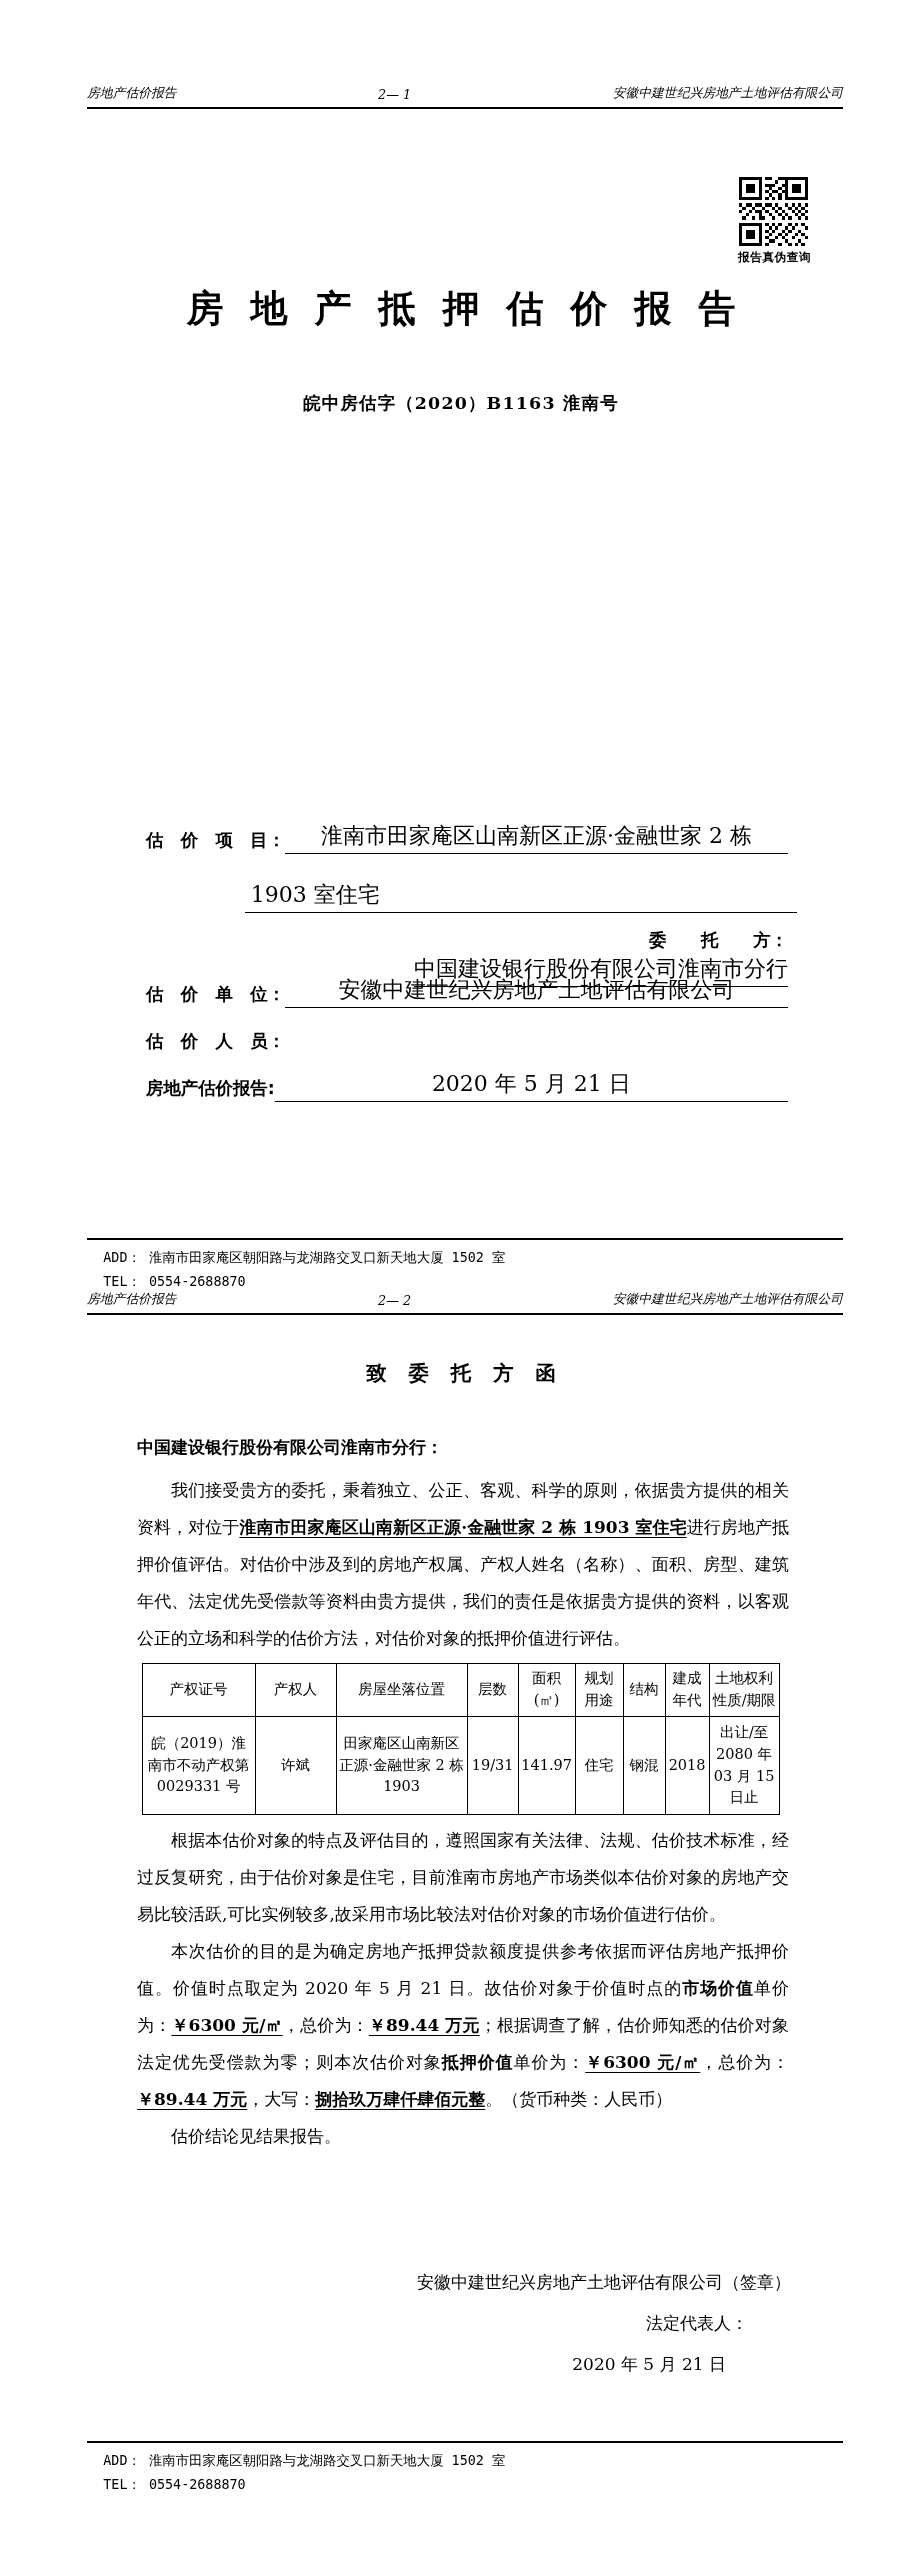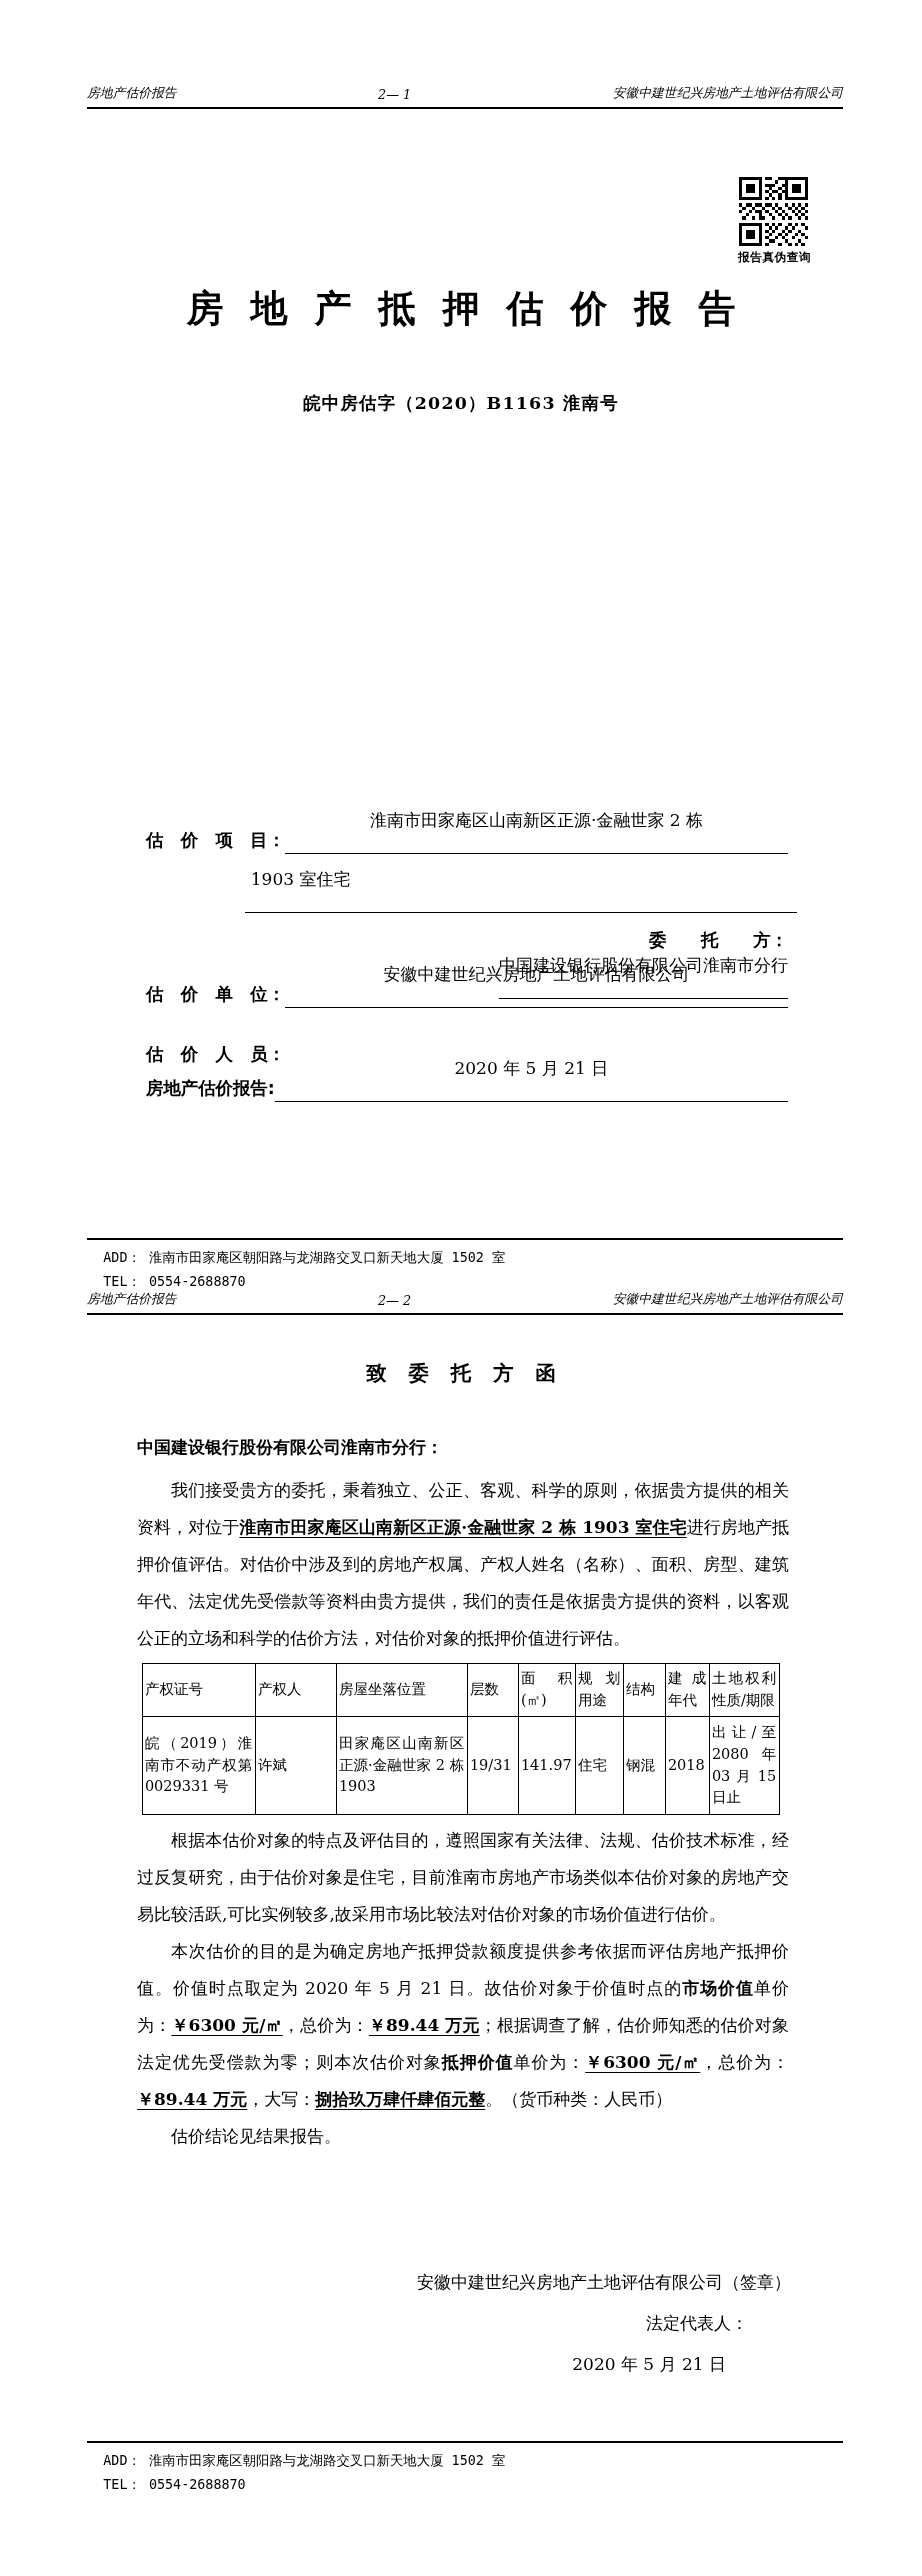--- a/index.html
+++ b/index.html
@@ -51,22 +51,22 @@
     font-weight:bold; font-size:17.4px; letter-spacing:1.2px;
   }
 
   
   .frow { left:146px; width:642px; display:flex; align-items:flex-end; height:33px; }
   .flabel {
     font-family:"DejaVu Sans","Liberation Sans",sans-serif;
     font-weight:bold; font-size:17.4px; white-space:nowrap; padding-bottom:2.3px;
   }
   .fvalue {
-    flex:1; text-align:center; font-size:17px; white-space:nowrap;
-    border-bottom:1.7px solid #000; padding-bottom:21px;
+    flex:1; text-align:center; font-size:22px; white-space:nowrap;
+    border-bottom:1.7px solid #000; padding-bottom:2px;
   }
   .frow.cont { left:237px; width:552px;margin-left:8px; }
   .frow.cont .fvalue { text-align:left; padding-left:5.8px; }
 
   
   .letter-title {
     left:0; top:1359px; width:100%; text-align:center;
     font-family:"DejaVu Sans","Liberation Sans",sans-serif;
     font-weight:bold; font-size:20.3px; letter-spacing:22px; text-indent:22px;
     white-space:nowrap;
@@ -86,21 +86,21 @@
     font-weight:bold;
     text-decoration:underline;
     text-decoration-thickness:1.2px;
     text-underline-offset:4.1px;
   }
 
   
   table.rights {
     border-collapse:collapse; margin:5.8px 0 7px 4.6px;
     width:636px; table-layout:fixed;
-    font-size:14.5px; line-height:1.5; 
+    font-size:14.5px; line-height:1.5; text-align:center;
   }
   table.rights th, table.rights td {
     border:1.2px solid #000; font-weight:normal;
     padding:4.6px 2.3px; vertical-align:middle; text-indent:0;
   }
 
   
   .sig { font-size:17px; white-space:nowrap; }
   .sig.company { top:2271px; right:131px; }
   .sig.legal   { top:2312px; right:174px; font-family:"DejaVu Sans","Liberation Sans",sans-serif; }
@@ -147,21 +147,21 @@
     <span class="fvalue">1903 室住宅</span>
   </div>
   <div class="abs frow" style="top:928px;flex-direction:column;">
     <span class="flabel">委　　托　　方：</span>
     <span class="fvalue">中国建设银行股份有限公司淮南市分行</span>
   </div>
   <div class="abs frow" style="top:975px;">
     <span class="flabel">估　价　单　位：</span>
     <span class="fvalue">安徽中建世纪兴房地产土地评估有限公司</span>
   </div>
-  <div class="abs frow" style="top:1022px;margin-top:13px;">
+  <div class="abs frow" style="top:1022px;">
     <span class="flabel">估　价　人　员：</span>
   </div>
   <div class="abs frow" style="top:1069px;">
     <span class="flabel">房地产估价报告:</span>
     <span class="fvalue">2020 年 5 月 21 日</span>
   </div>
 
   <div class="abs pg-footer" style="top:1238px;">
     <div>ADD： 淮南市田家庵区朝阳路与龙湖路交叉口新天地大厦 1502 室</div>
     <div>TEL：  0554-2688870</div>

